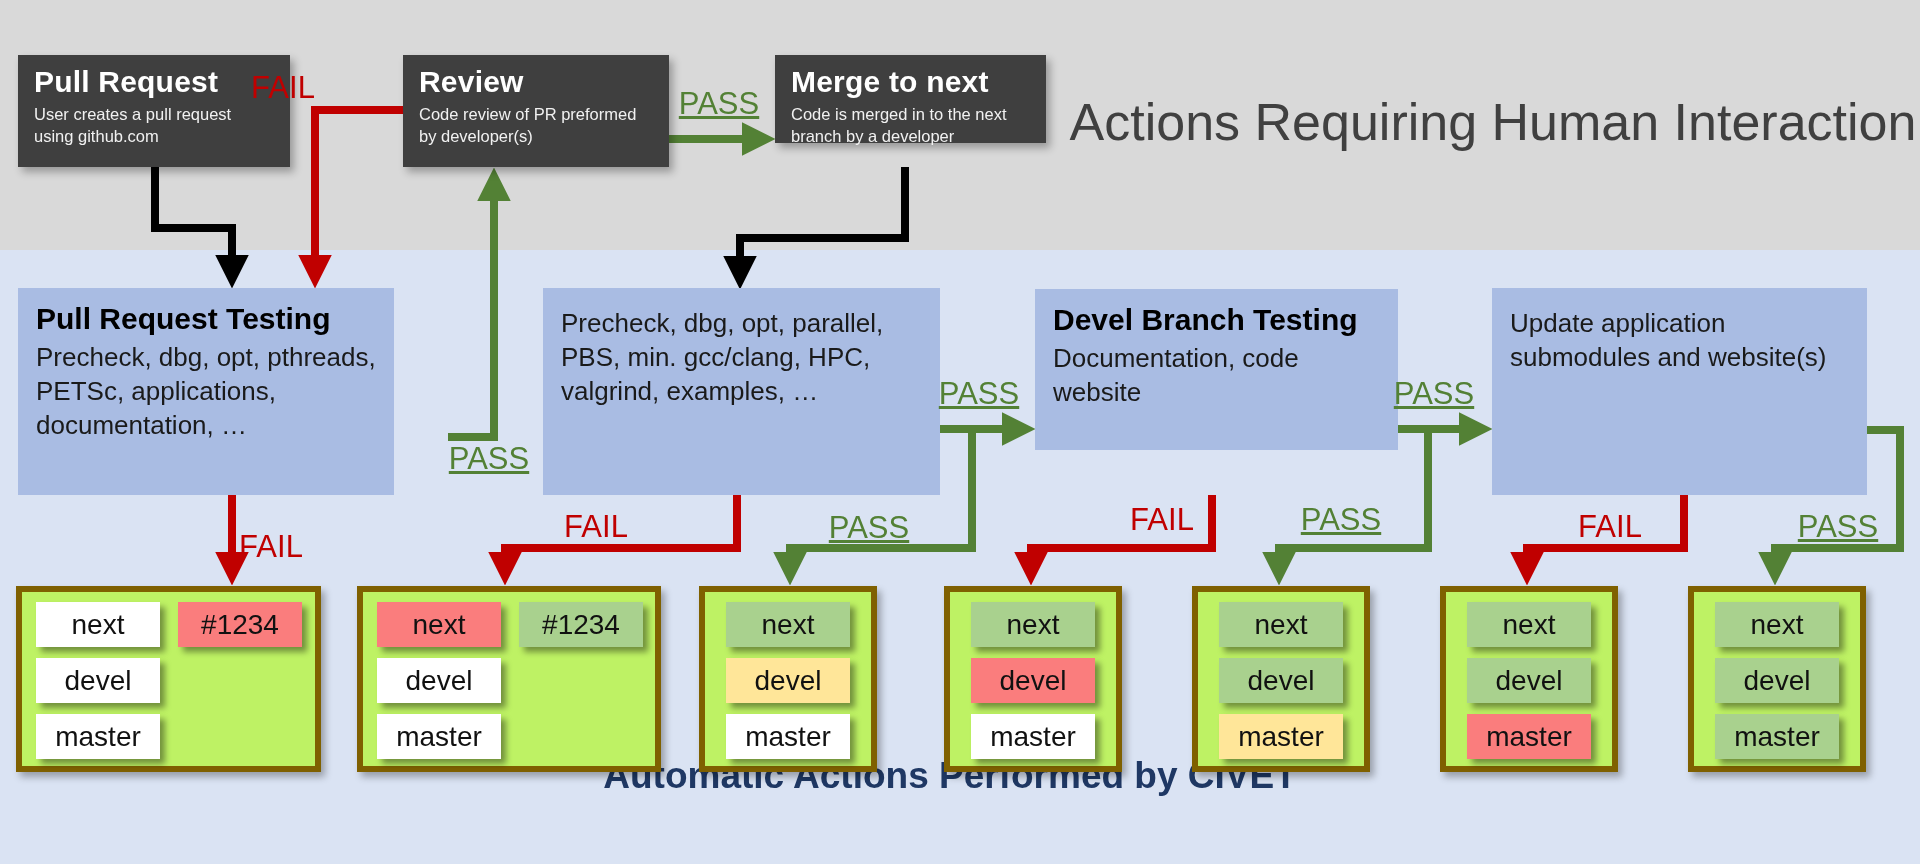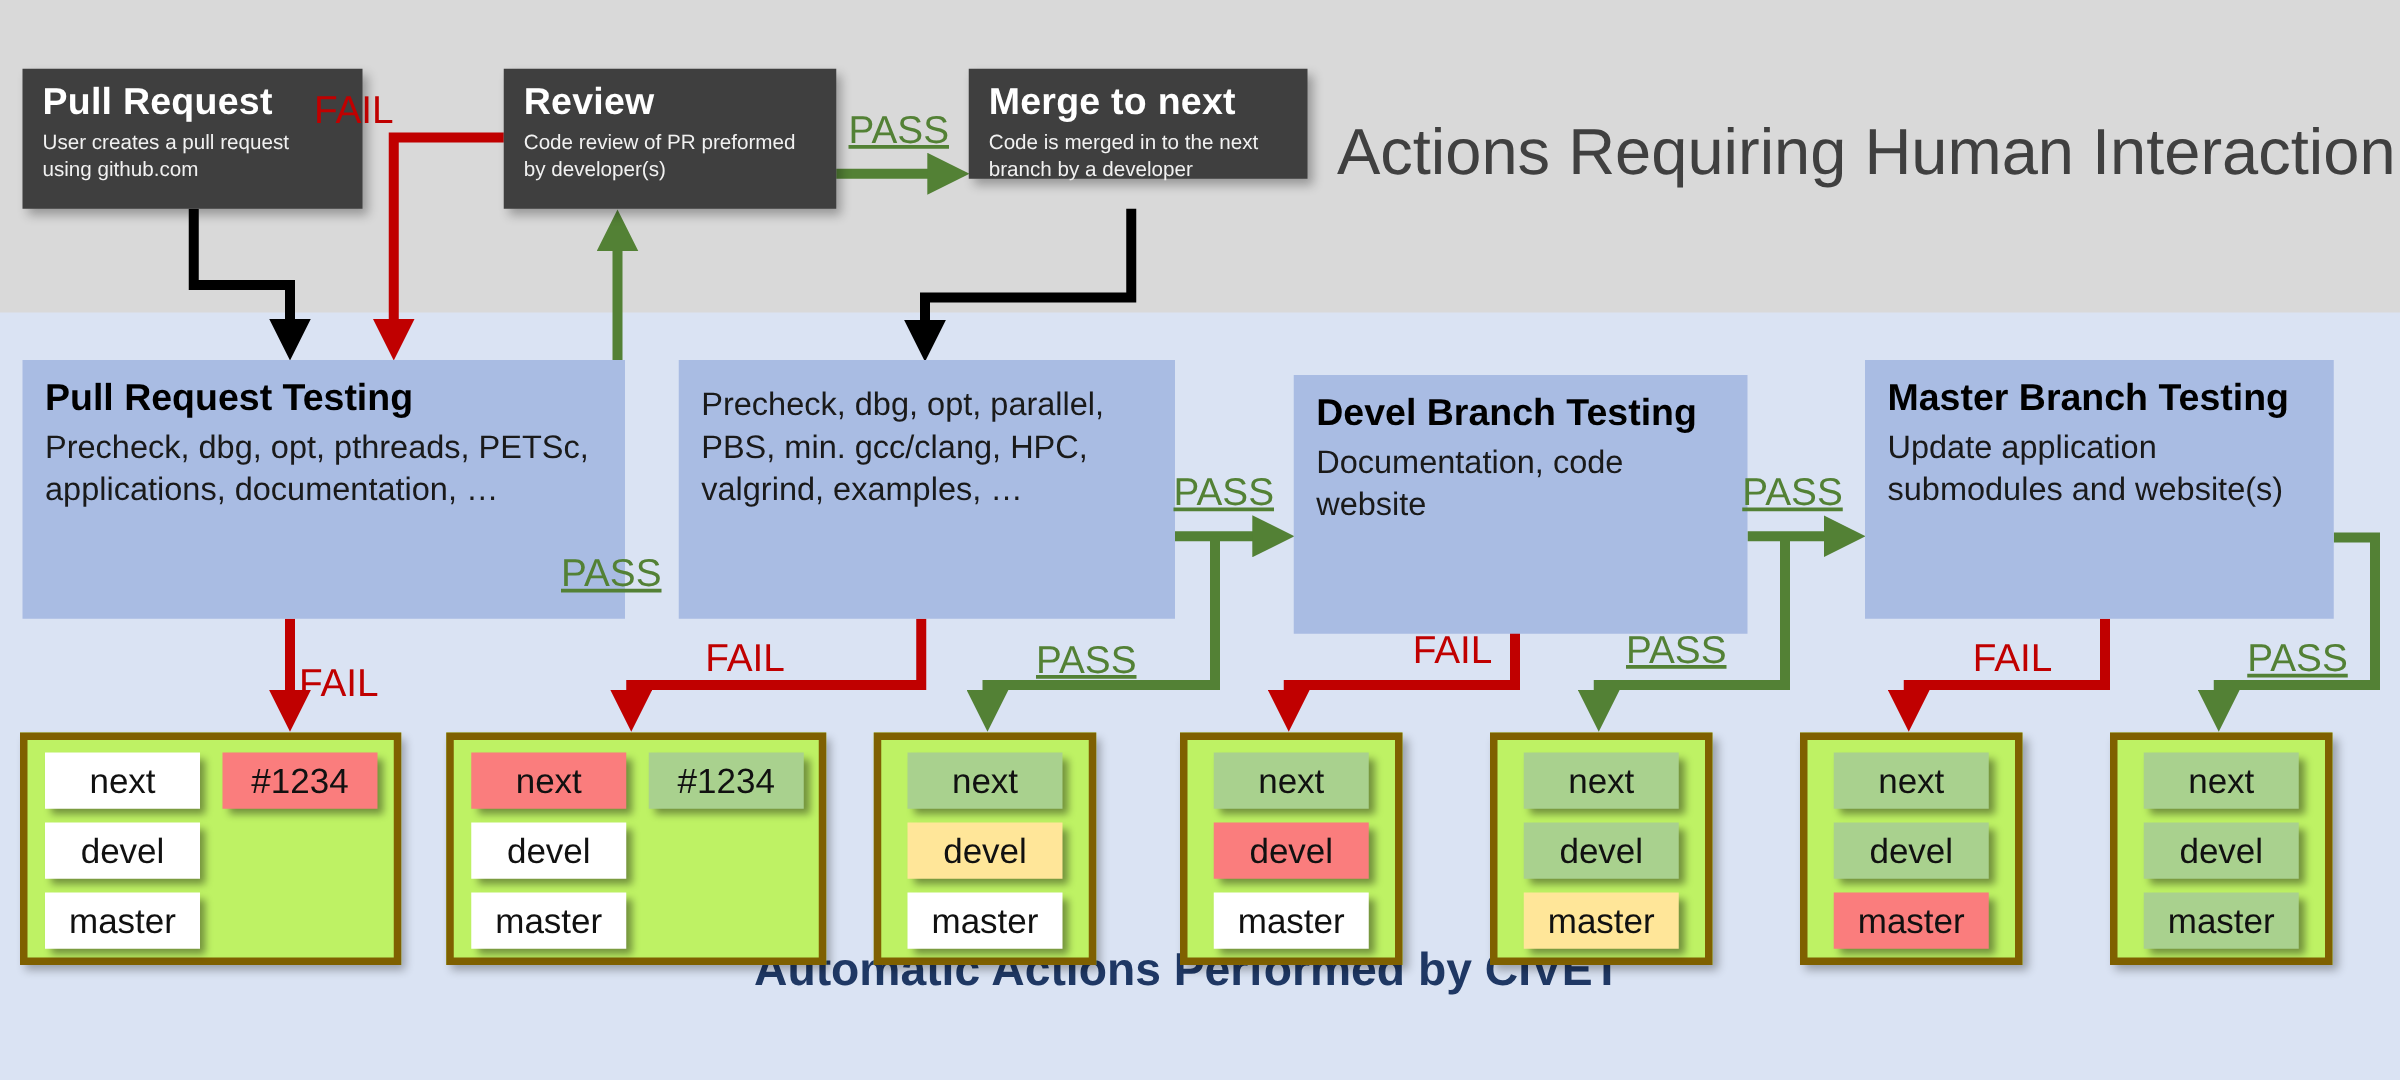--- a/index.html
+++ b/index.html
@@ -87,33 +87,32 @@
   </div>
   <div class="dark-box" style="left:403px;top:55px;width:266px;height:112px">
     <div class="dark-title">Review</div>
     <div class="dark-desc">Code review of PR preformed by developer(s)</div>
   </div>
   <div class="dark-box" style="left:775px;top:55px;width:271px;height:88px">
     <div class="dark-title">Merge to next</div>
     <div class="dark-desc">Code is merged in to the next branch by a developer</div>
   </div>
 
-  <div class="test-box" style="left:18px;top:288px;width:482px;height:207px">
+  <div class="test-box" style="left:18px;top:288px;width:376px;height:207px">
     <div class="test-title">Pull Request Testing</div>
     <div class="test-desc">Precheck, dbg, opt, pthreads, PETSc, applications, documentation, …</div>
   </div>
   <div class="test-box" style="left:543px;top:288px;width:397px;height:207px">
     <div class="test-desc">Precheck, dbg, opt, parallel, PBS, min. gcc/clang, HPC, valgrind, examples, …</div>
   </div>
-  <div class="test-box" style="left:1035px;top:300px;width:363px;height:207px">
+  <div class="test-box" style="left:1035px;top:289px;width:363px;height:161px">
     <div class="test-title">Devel Branch Testing</div>
     <div class="test-desc">Documentation, code website</div>
   </div>
   <div class="test-box" style="left:1492px;top:288px;width:375px;height:207px">
-    <div class="test-title">Master Branch Testing</div>
     <div class="test-desc">Update application submodules and website(s)</div>
   </div>
 
   <span class="lbl fail" style="left:283px;top:88px">FAIL</span>
   <span class="lbl pass" style="left:719px;top:104px">PASS</span>
   <span class="lbl pass" style="left:489px;top:459px">PASS</span>
   <span class="lbl pass" style="left:979px;top:394px">PASS</span>
   <span class="lbl pass" style="left:1434px;top:394px">PASS</span>
   <span class="lbl fail" style="left:271px;top:547px">FAIL</span>
   <span class="lbl fail" style="left:596px;top:527px">FAIL</span>

